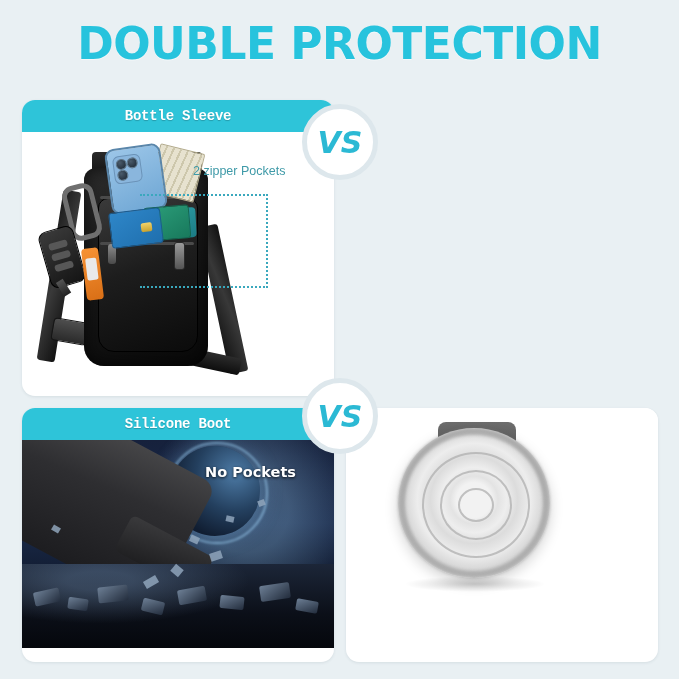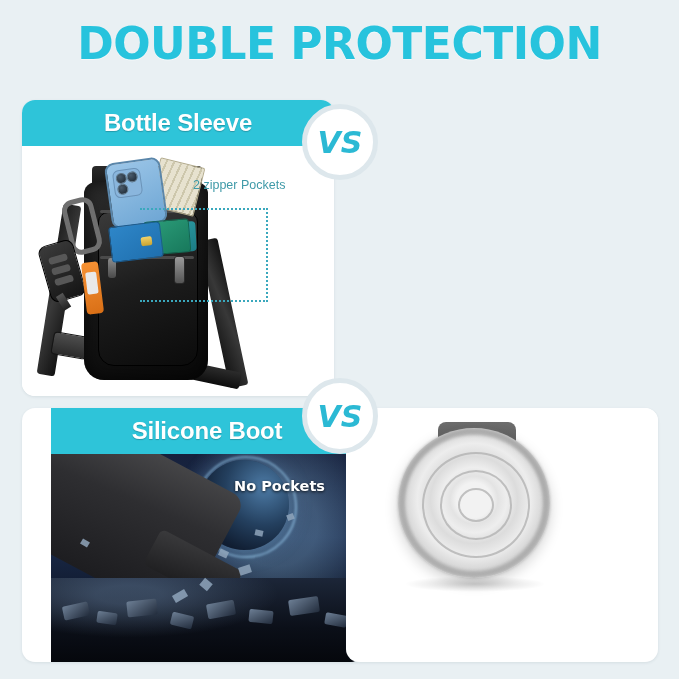--- a/index.html
+++ b/index.html
@@ -41,32 +41,32 @@
   }
   .card {
     position: absolute;
     background: #ffffff;
     border-radius: 13px;
     overflow: hidden;
     box-shadow: 0 1px 3px rgba(40,70,90,0.10);
   }
   .card.tl { left: 0;     top: 0;    width: 312px; height: 296px; }
   .card.tr { left: 324px; top: 0;    width: 312px; height: 296px; }
-  .card.bl { left: 0;     top: 308px; width: 312px; height: 254px; padding-left: 29px; }
+  .card.bl { left: 0;     top: 308px; width: 312px; height: 254px; }
   .card.br { left: 324px; top: 308px; width: 312px; height: 254px; }
 
   .card-header {
-    height: 46px;
+    height: 32px;
     display: flex;
     align-items: center;
     justify-content: center;
-    font-size: 24px;
+    font-size: 14px;
     font-weight: bold;
     color: #ffffff;
-    font-family: Liberation Sans, sans-serif;
+    font-family: Liberation Mono, monospace;
     letter-spacing: -0.2px;
     text-shadow: 0 1px 1px rgba(0,0,0,0.22);
   }
   .card-header.good { background: #2ec4d9; }
   .card-header.bad  { background: #585858; }
 
   .card-body {
     position: relative;
     width: 100%;
     height: calc(100% - 46px);

